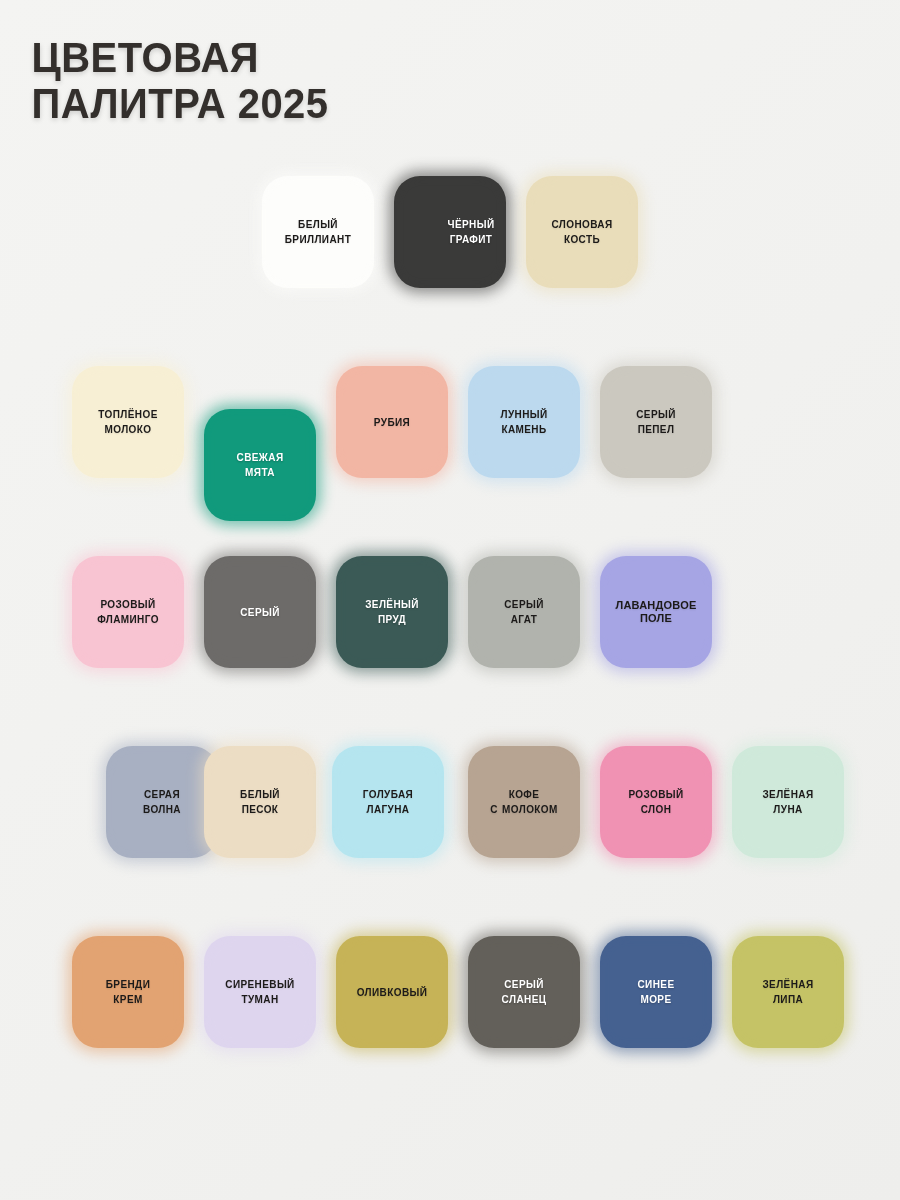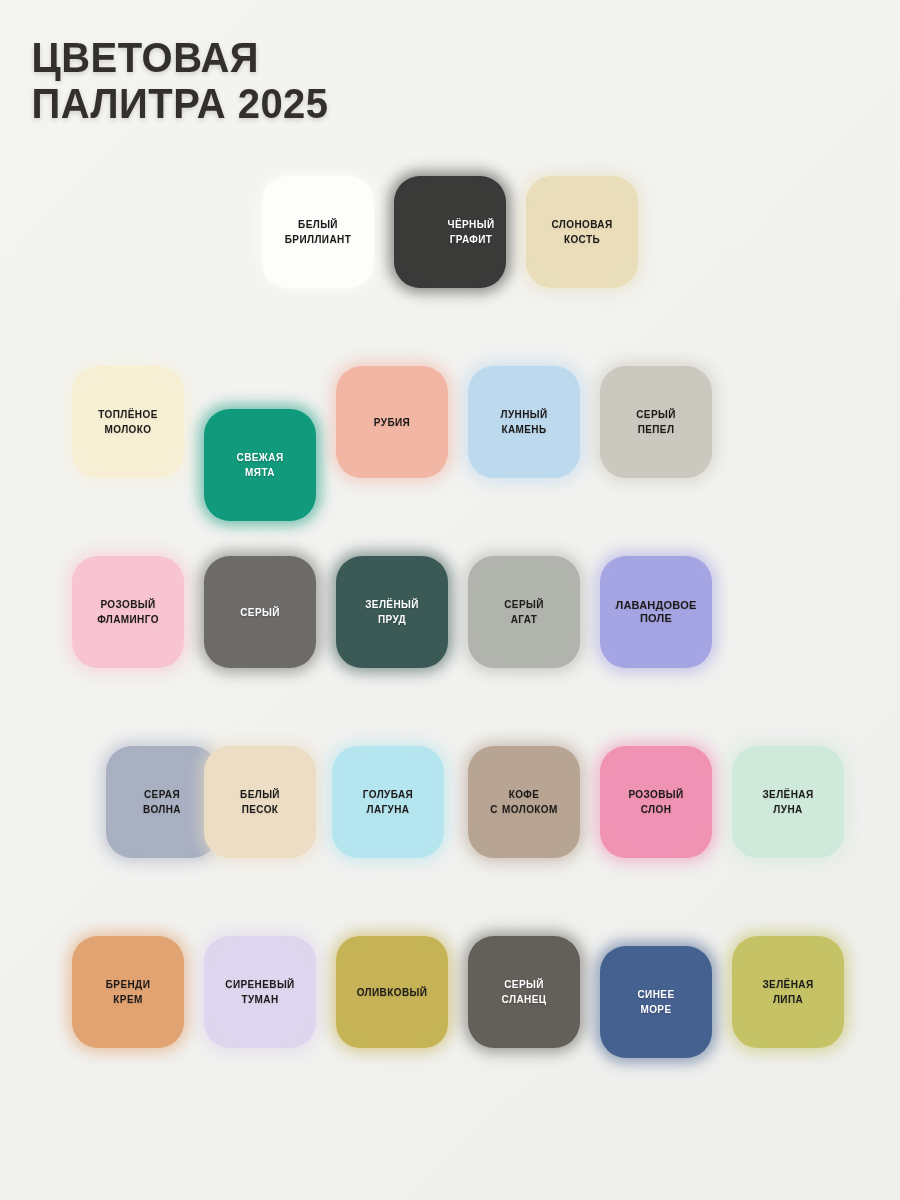--- a/index.html
+++ b/index.html
@@ -251,21 +251,21 @@
           <div class="swatch-label dark">
             <div>ОЛИВКОВЫЙ</div>
           </div>
         </div>
         <div class="swatch" style="left: 468px; top: 0px; background: rgb(99, 96, 90);">
           <div class="swatch-label light">
             <div>СЕРЫЙ</div>
             <div>СЛАНЕЦ</div>
           </div>
         </div>
-        <div class="swatch" style="left: 600px; top: 10px; background: rgb(69, 97, 144);">
+        <div class="swatch" style="left: 600px; top: 0px; background: rgb(69, 97, 144);">
           <div class="swatch-label light">
             <div>СИНЕЕ</div>
             <div>МОРЕ</div>
           </div>
         </div>
         <div class="swatch" style="left: 732px; top: 0px; background: rgb(197, 195, 102);">
           <div class="swatch-label dark">
             <div>ЗЕЛЁНАЯ</div>
             <div>ЛИПА</div>
           </div>

